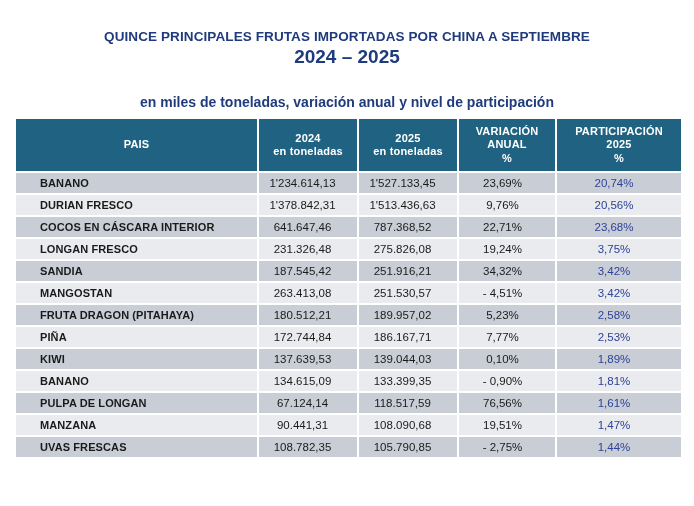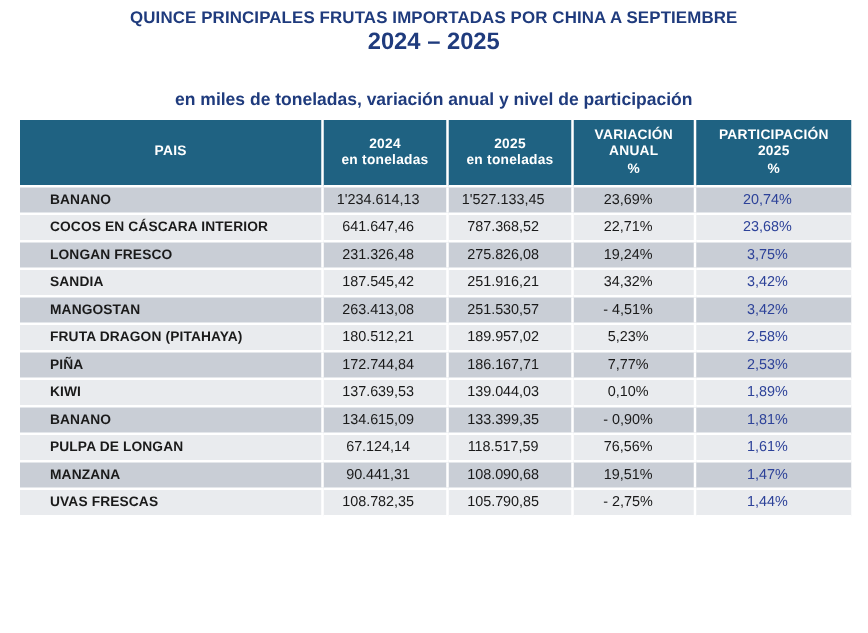--- a/index.html
+++ b/index.html
@@ -5,21 +5,21 @@
   html, body {
     margin: 0;
     padding: 0;
     background: #ffffff;
     width: 694px;
     height: 506px;
     font-family: "Liberation Sans", sans-serif;
     overflow: hidden;
   }
   .title-block {
-    padding-top: 3px;
+    padding-top: 26px;
     text-align: center;
     font-weight: 700;
     color: var(--title-color, #1F3B7D);
   }
   .title-line1 { font-size: 13.5px; line-height: 21px; letter-spacing: 0.1px; }
   .title-line2 { font-size: 19px; line-height: 20px; }
   .title-line3 { font-size: 14px;  line-height: 20px; margin-top: 25px; }
 
   table.fruits {
     margin: 7px 0 0 16px;
@@ -121,20 +121,27 @@
   </thead>
   <tbody>
     <tr>
       <td class="pais">BANANO</td>
       <td class="num">1'234.614,13</td>
       <td class="num">1'527.133,45</td>
       <td class="num var">23,69%</td>
       <td class="num part">20,74%</td>
     </tr>
     <tr>
+      <td class="pais">DURIAN FRESCO</td>
+      <td class="num">1'378.842,31</td>
+      <td class="num">1'513.436,63</td>
+      <td class="num var">9,76%</td>
+      <td class="num part">20,56%</td>
+    </tr>
+    <tr>
       <td class="pais">COCOS EN CÁSCARA INTERIOR</td>
       <td class="num">641.647,46</td>
       <td class="num">787.368,52</td>
       <td class="num var">22,71%</td>
       <td class="num part">23,68%</td>
     </tr>
     <tr>
       <td class="pais">LONGAN FRESCO</td>
       <td class="num">231.326,48</td>
       <td class="num">275.826,08</td>

